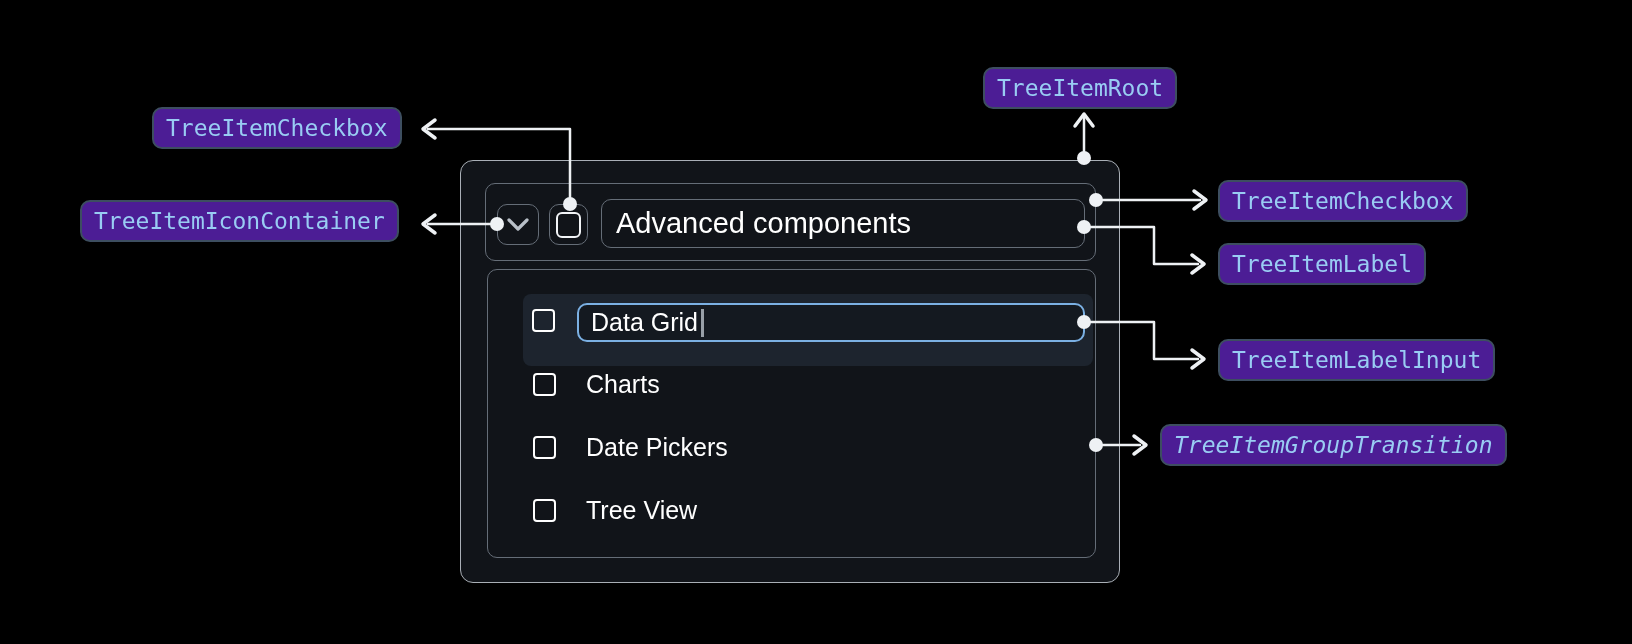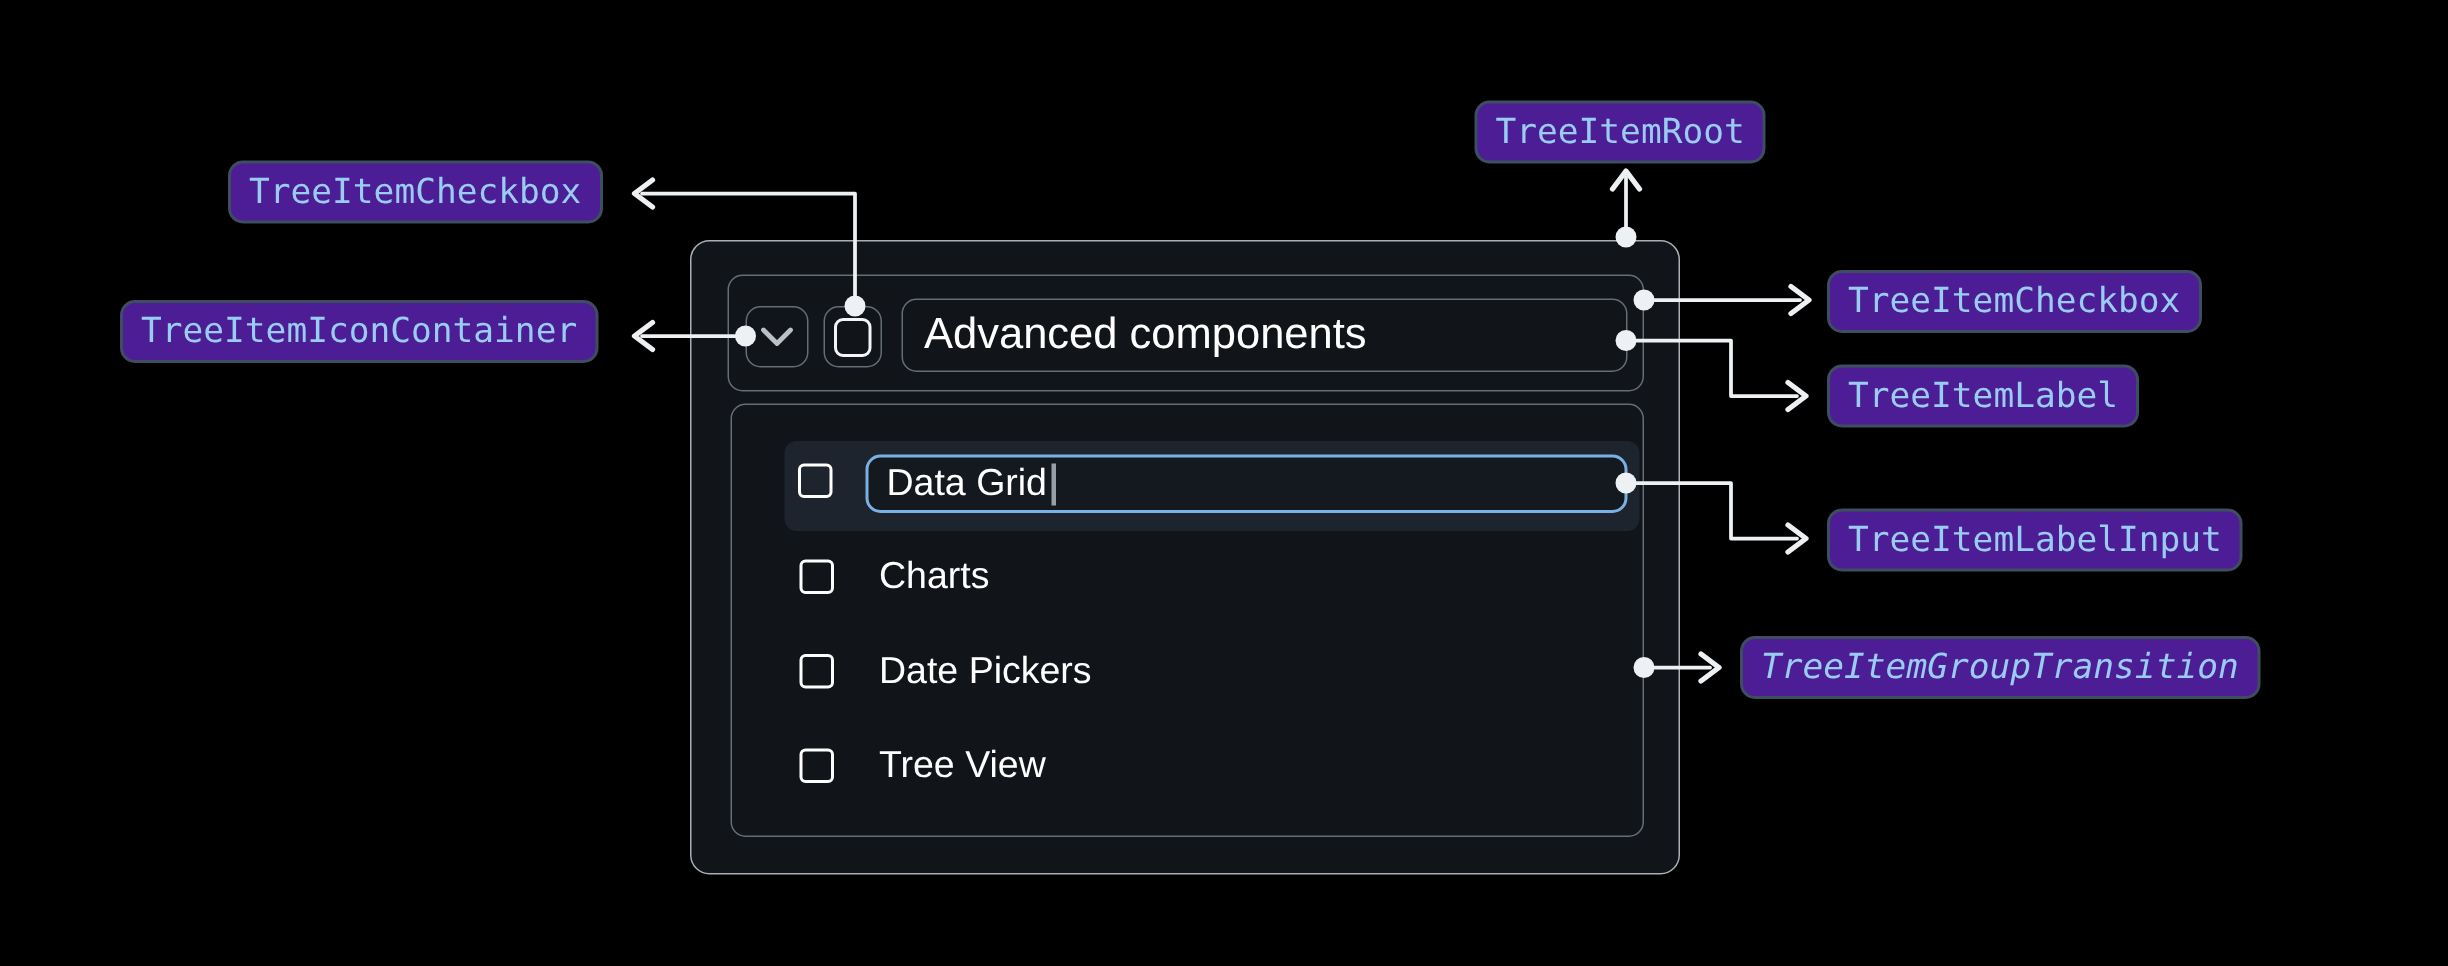--- a/index.html
+++ b/index.html
@@ -90,21 +90,21 @@
     left: 487px; top: 269px;
     width: 609px; height: 289px;
     border: 1.5px solid #656d77;
     border-radius: 10px;
   }
 
   
   .row-editing {
     position: absolute;
     left: 523px; top: 294px;
-    width: 570px; height: 60px;
+    width: 570px; height: 72px;
     background: #1d242e;
     border-radius: 8px;
   }
   .row-editing .row-checkbox {
     position: absolute;
     left: 9px; top: 15px;
   }
   .row-checkbox {
     display: inline-block;
     width: 23px; height: 23px;

